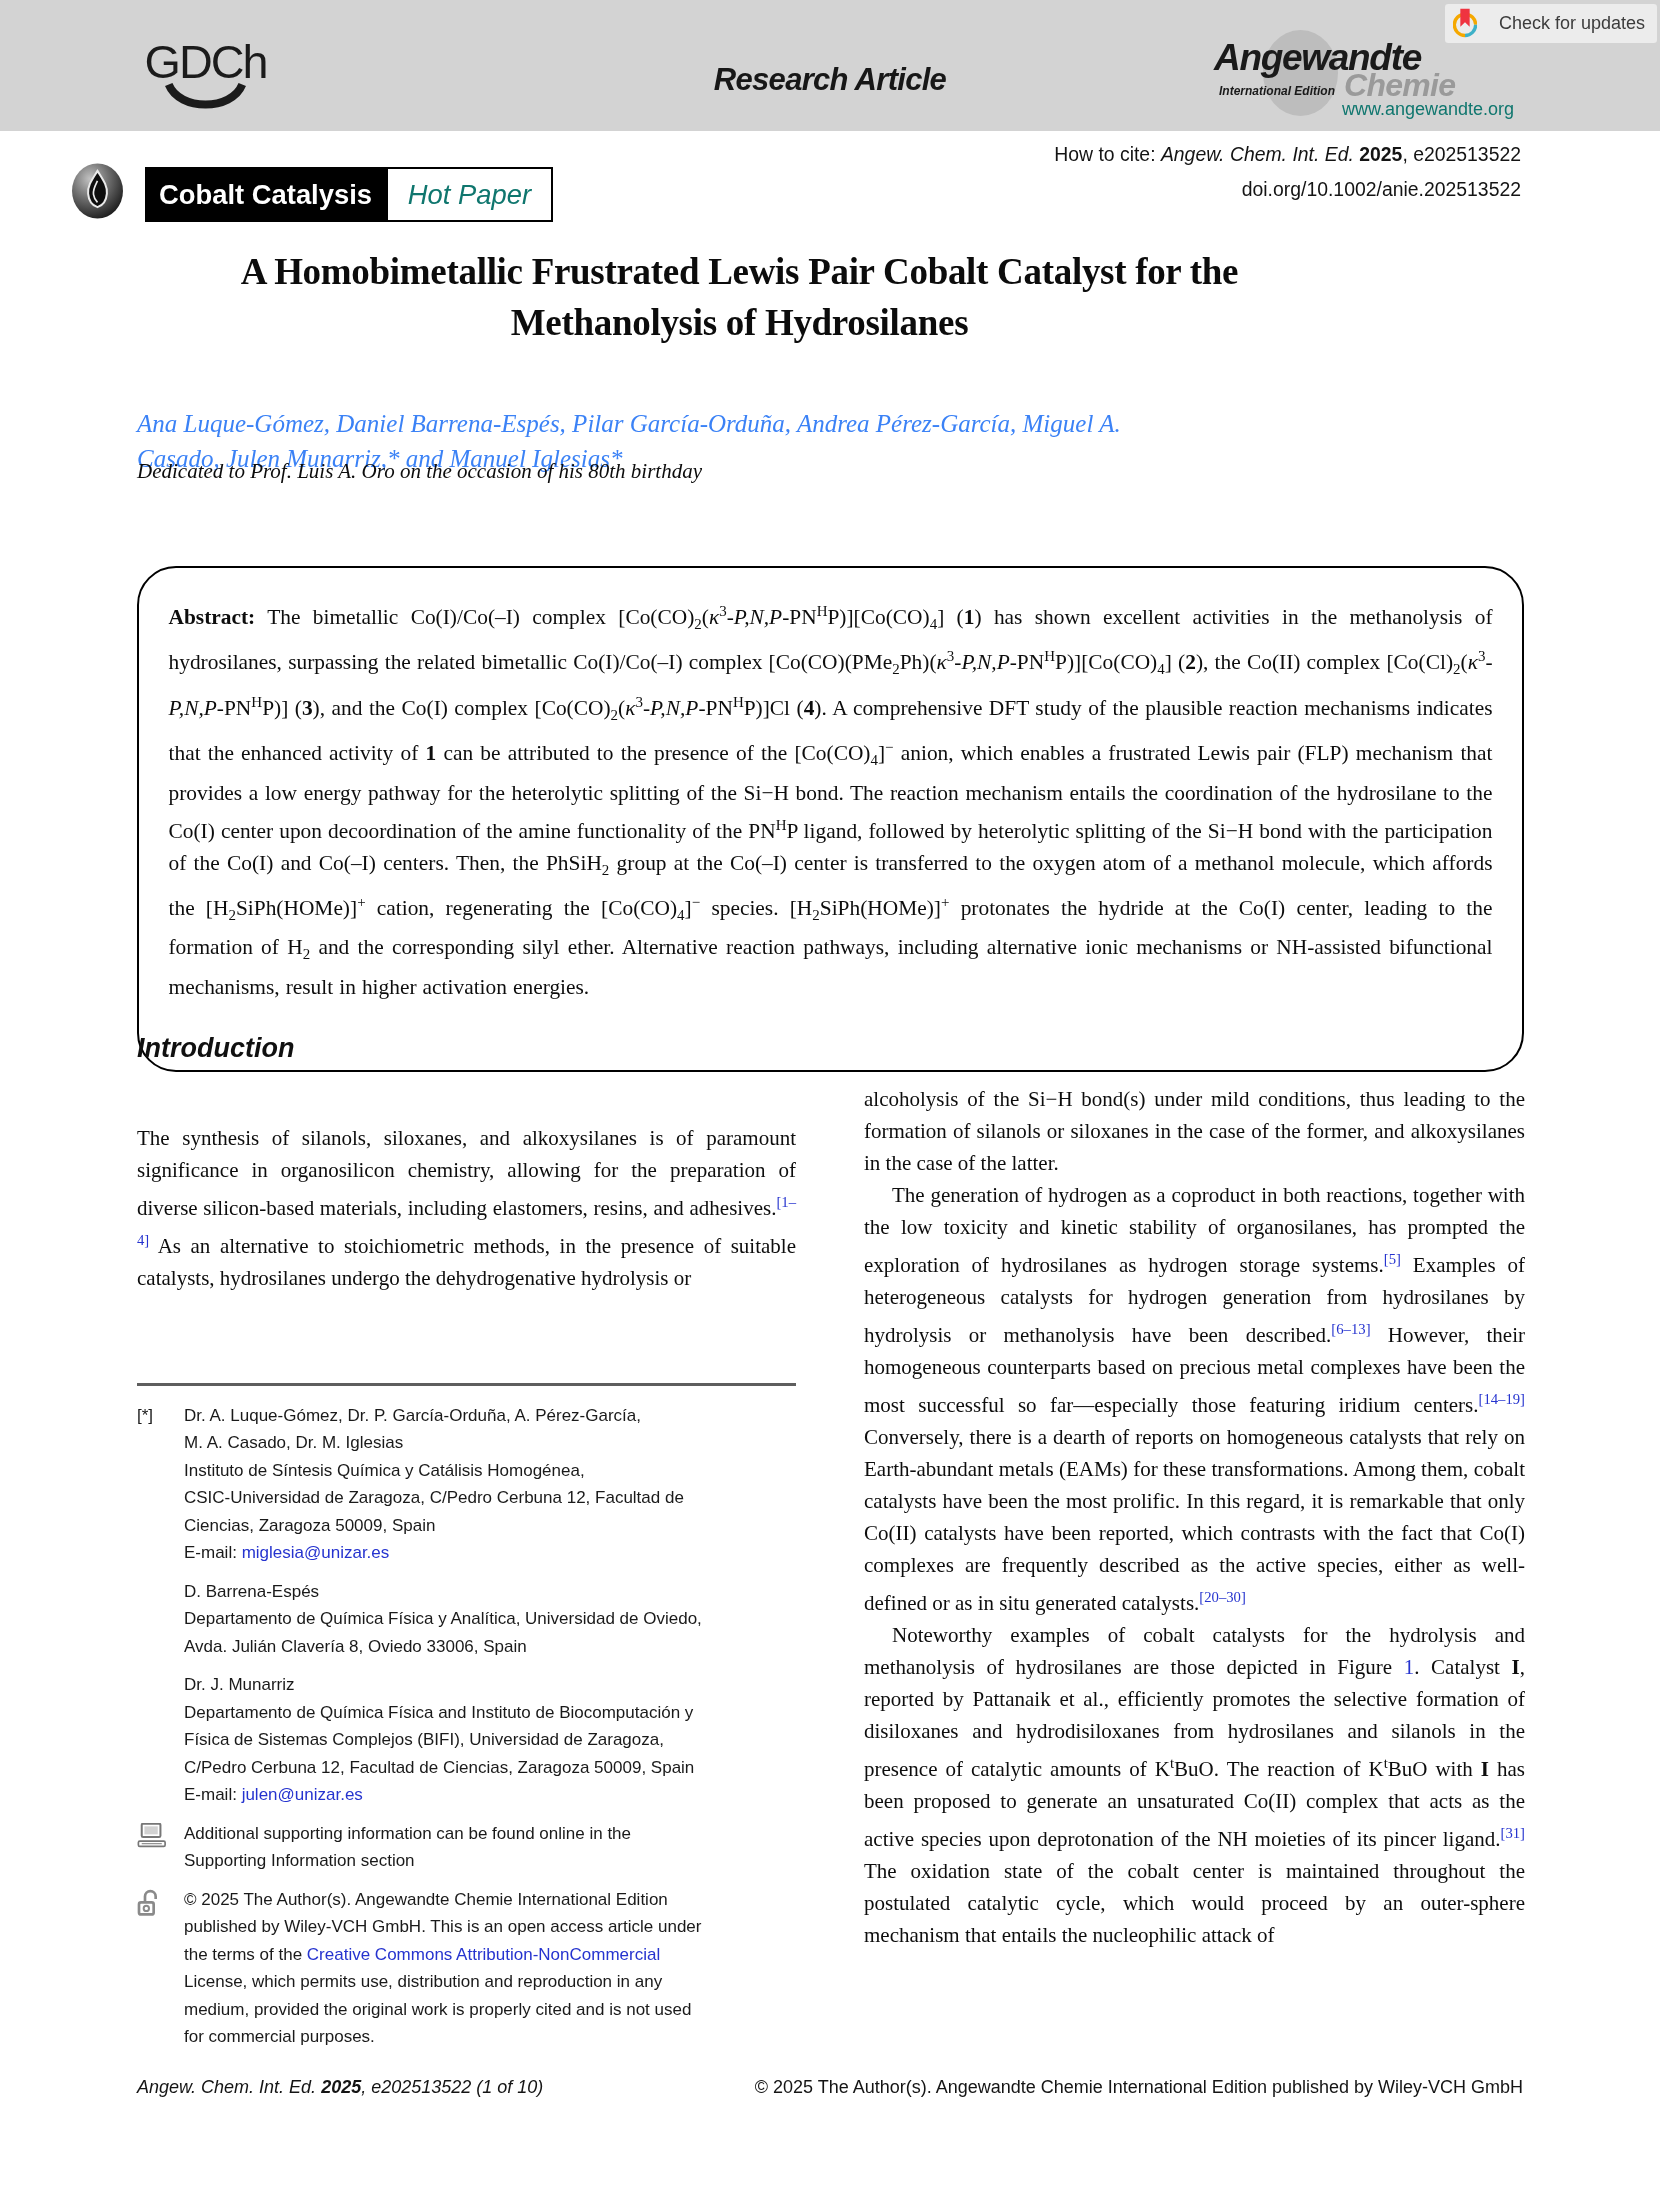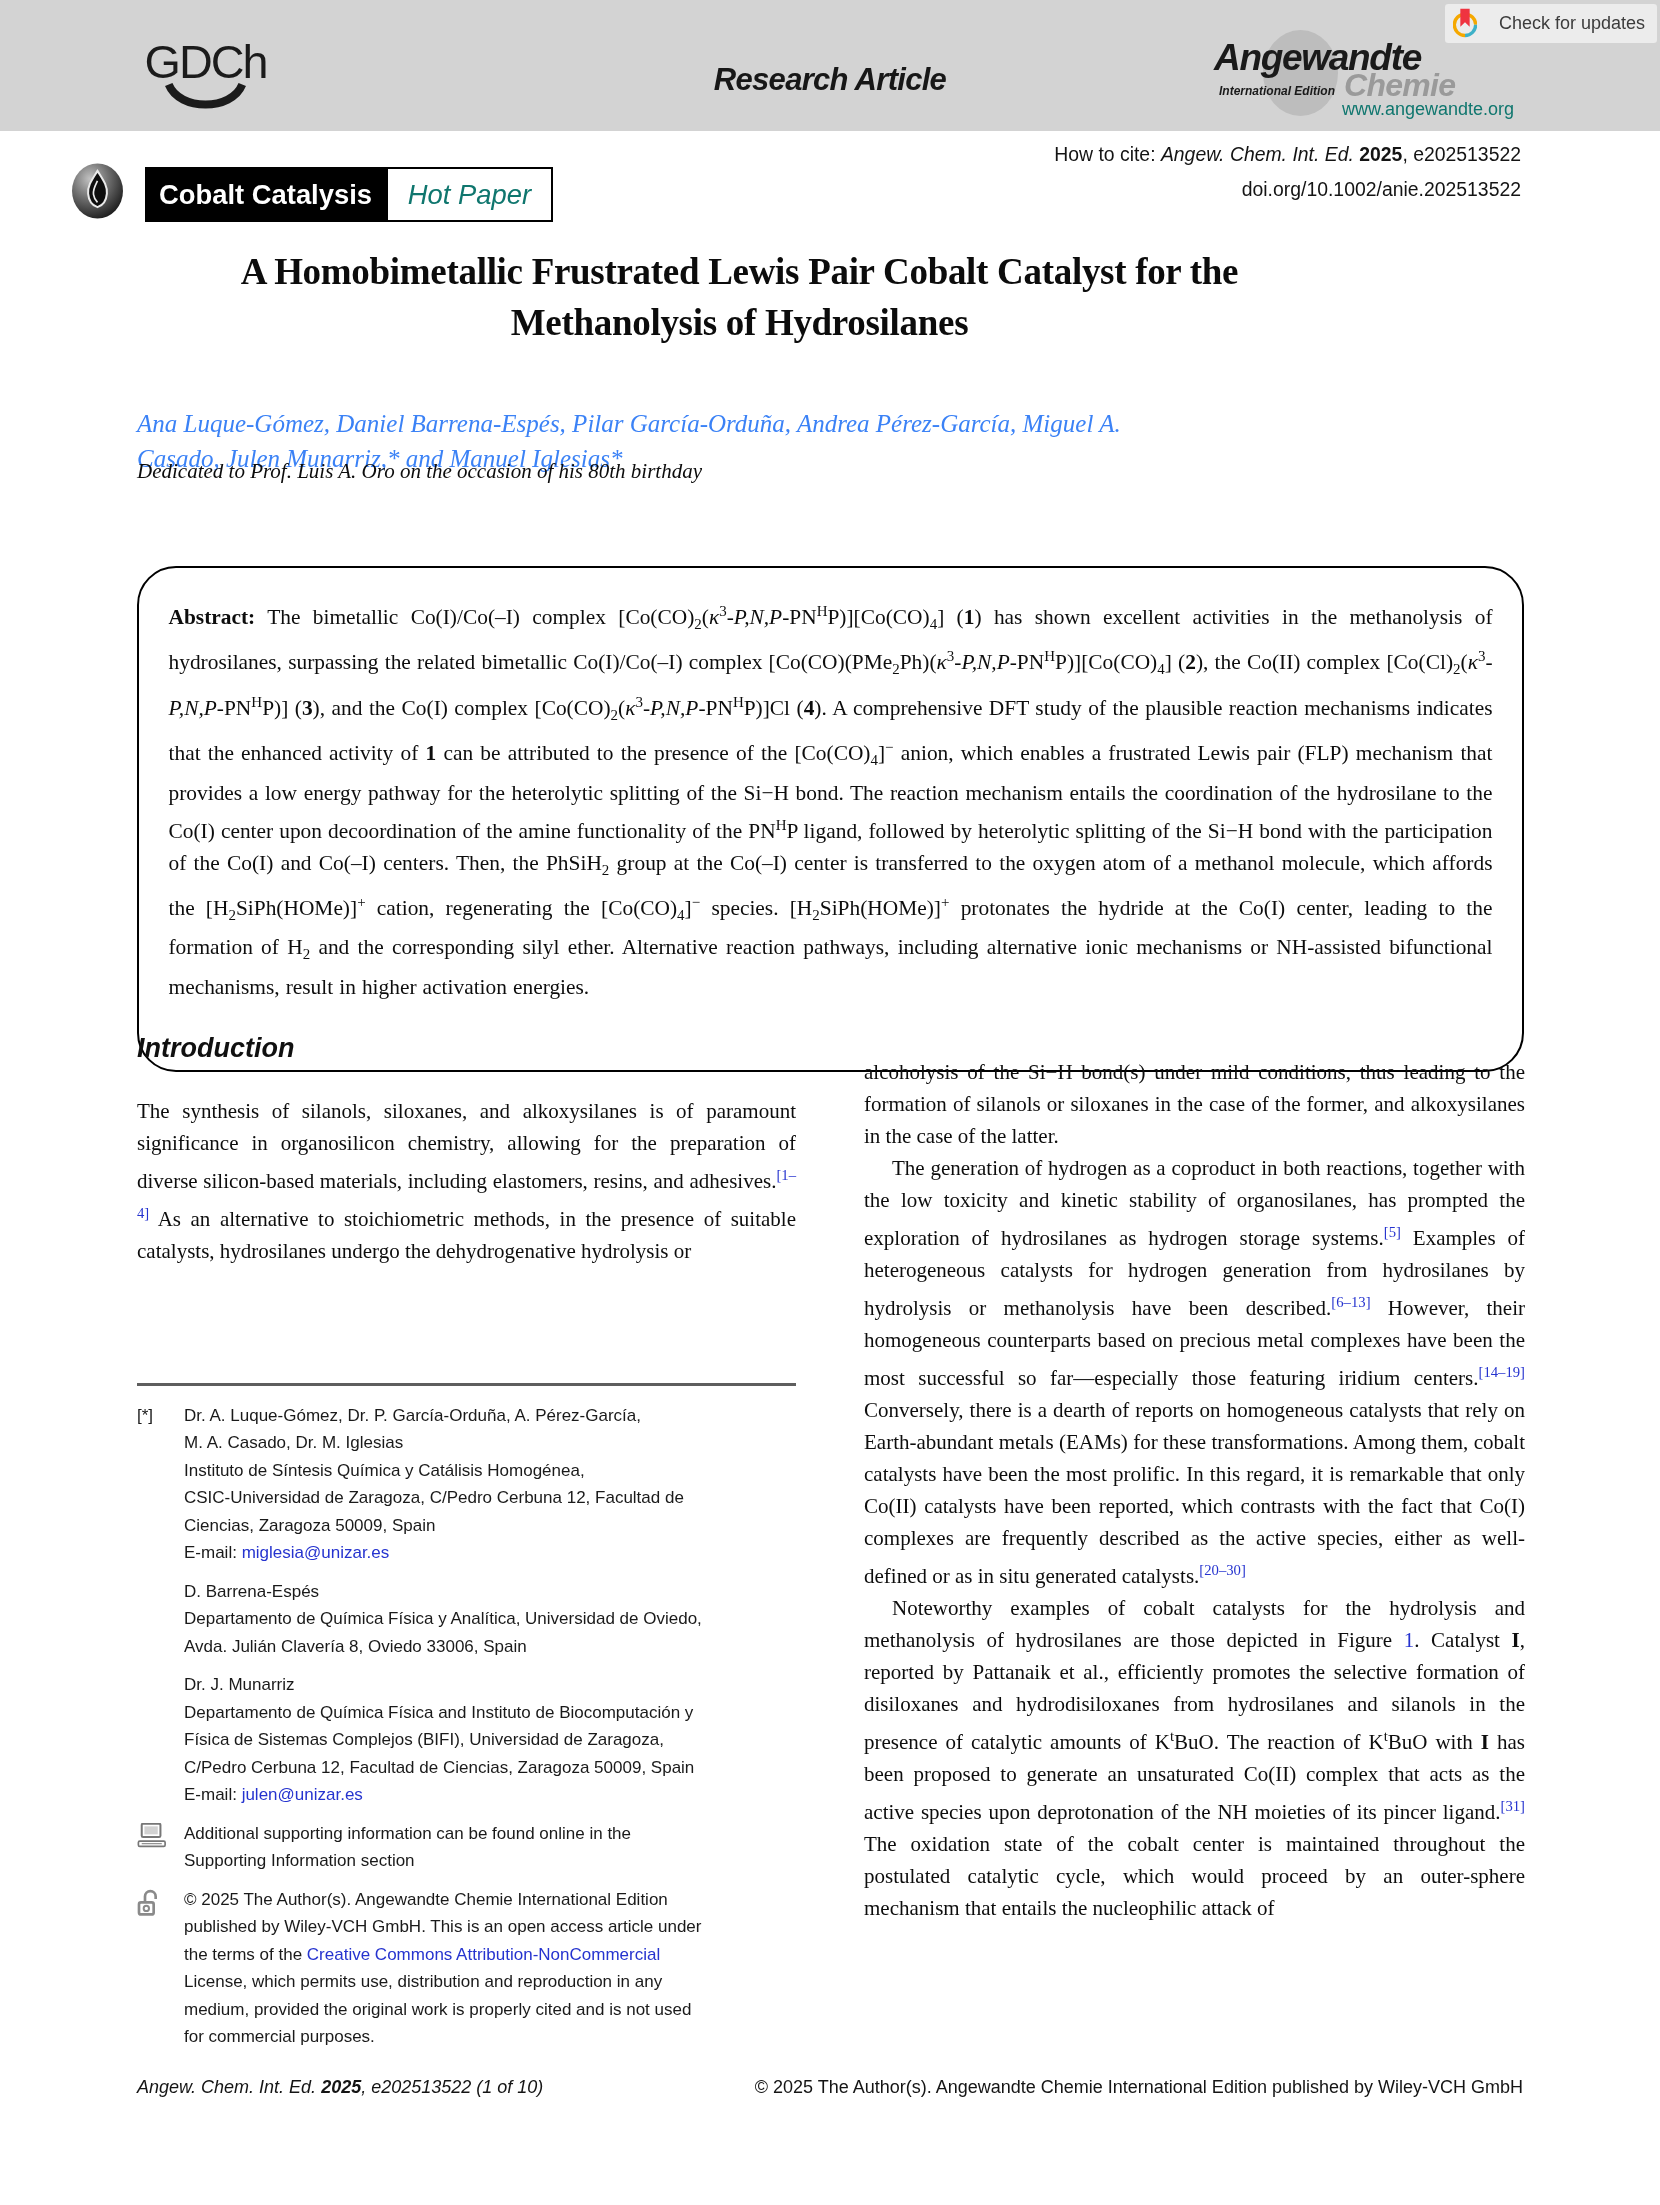--- a/index.html
+++ b/index.html
@@ -43,21 +43,21 @@
 
   
   .abstract{left:137px;top:566px;width:1387px;height:506px;border:2.7px solid #000;border-radius:39px;box-sizing:border-box;
     padding:27px 29.5px 0 29.5px;font-size:21.4px;line-height:32px;text-align:justify;color:#0d0d0d;word-spacing:0.7px;}
   .abstract sub,.body-col sub{font-size:70%;}
   .abstract sup,.body-col sup{font-size:70%;}
 
   
   .intro-head{left:137px;top:1033px;font-family:"Liberation Sans",sans-serif;font-style:italic;font-weight:700;
     font-size:27px;color:#101010;}
-  .body-col{font-size:21px;line-height:32px;text-align:justify;color:#0d0d0d;}
+  .body-col{font-size:21px;line-height:32px;text-align:justify;color:#0d0d0d;margin-top:27px;}
   .col-left{left:137px;top:1095px;width:659px;}
   .col-right{left:864px;top:1056px;width:661px;}
   .body-col p{margin:0;}
   .body-col p.indent{text-indent:28px;}
   .cite{color:#2533cf;font-size:70%;}
   .link{color:#2533cf;}
 
   
   .fn-rule{left:137px;top:1383px;width:659px;height:3.3px;background:#5e5e5e;}
   .footnotes{left:137px;top:1402px;width:676px;font-family:"Liberation Sans",sans-serif;

